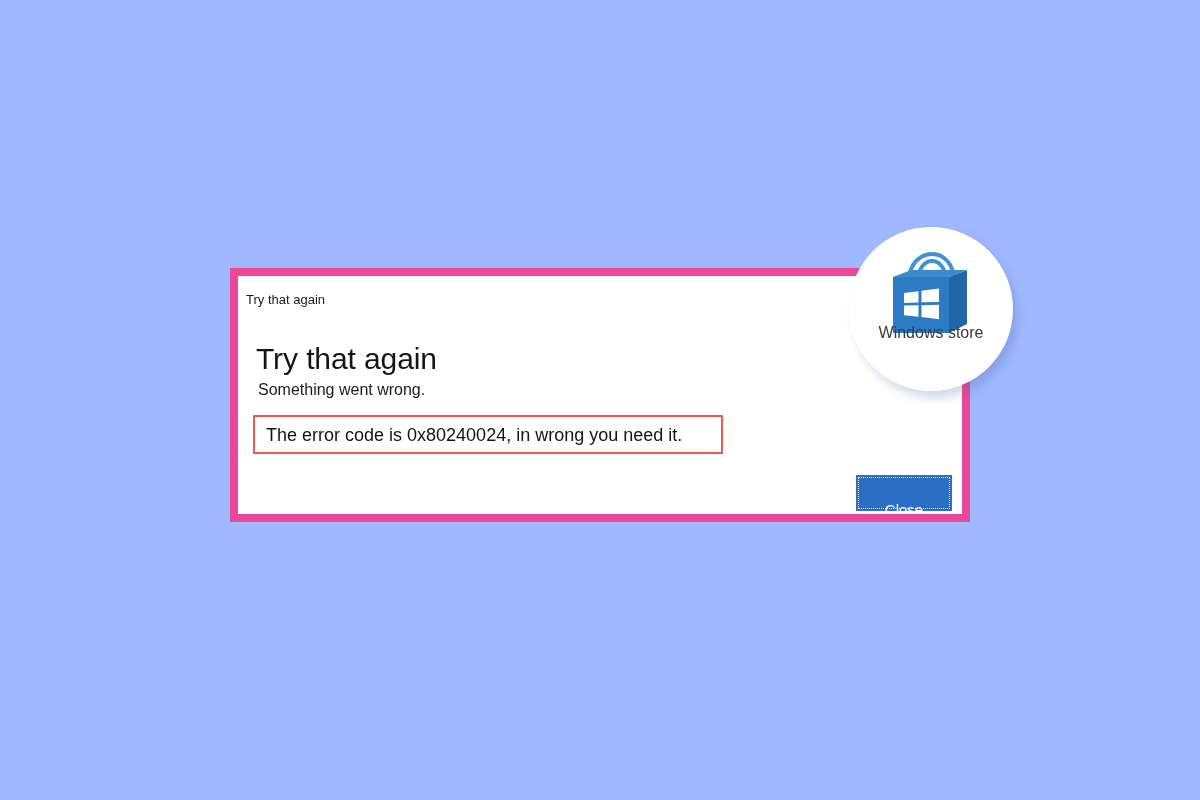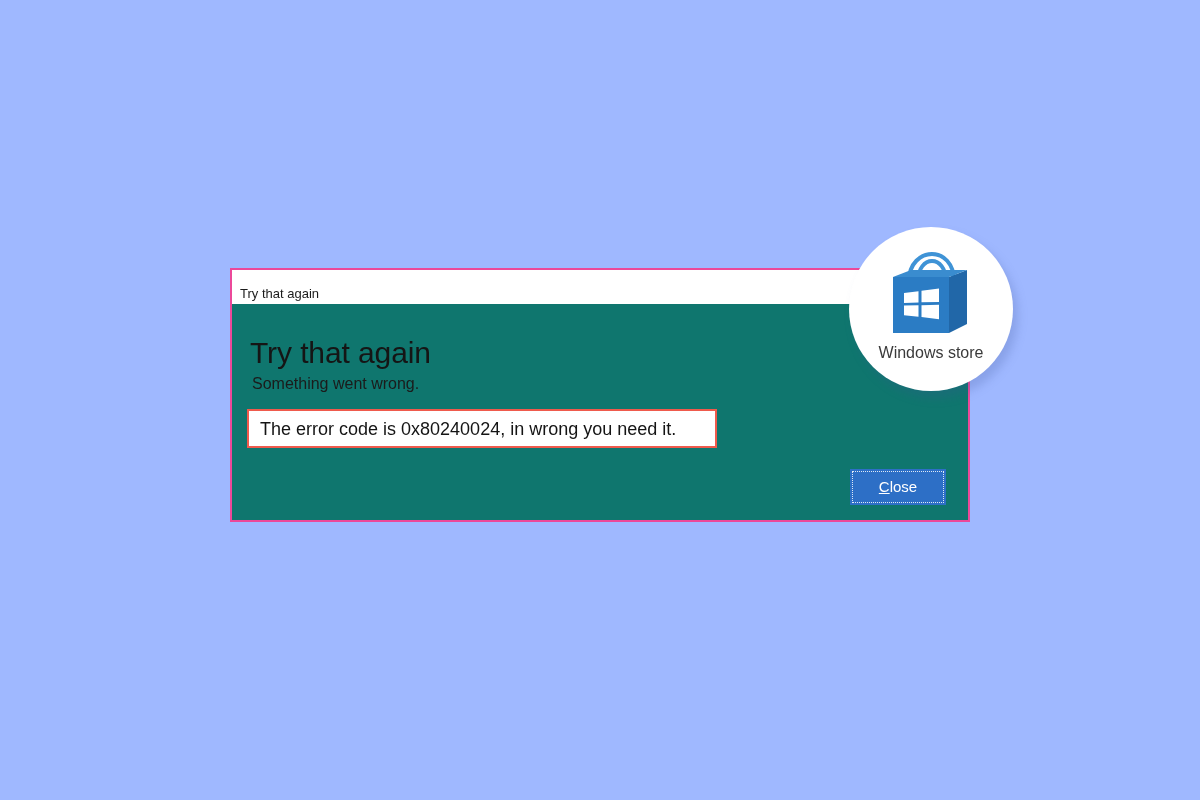--- a/index.html
+++ b/index.html
@@ -25,22 +25,22 @@
     background: #9fb8ff;
   }
 
   
   #dialog {
     position: absolute;
     left: 230px;
     top: 268px;
     width: 740px;
     height: 254px;
-    background: #0f766e;
-    border: 2px solid #ec4899;
+    background: #ffffff;
+    border: 8px solid #ec4899;
     box-sizing: border-box;
     overflow: hidden;
   }
 
   .titlebar {
     position: absolute;
     left: 0;
     top: 0;
     right: 0;
     height: 34px;
@@ -100,21 +100,21 @@
   }
 
   .closebtn {
     position: absolute;
     left: 618px;
     top: 199px;
     width: 96px;
     height: 36px;
     background: #2d6fc6;
     border: 0;
-    padding: 0;
+    padding: 17px;
     color: #ffffff;
     font-family: "Liberation Sans", sans-serif;
     font-size: 15px;
     line-height: 36px;
     text-align: center;
     cursor: pointer;
     box-sizing: border-box;
   }
   .closebtn .focusring {
     position: absolute;
@@ -161,21 +161,21 @@
     position: absolute;
     left: 38px;
     top: 24px;
     width: 88px;
     height: 84px;
   }
   #storebadge .storelabel {
     position: absolute;
     left: 0;
     right: 0;
-    top: 116px;
+    top: 96px;
     text-align: center;
     font-size: 16px;
     line-height: 20px;
     color: #3a3a3a;
     white-space: nowrap;
   }
 </style>
 </head>
 <body>
 

